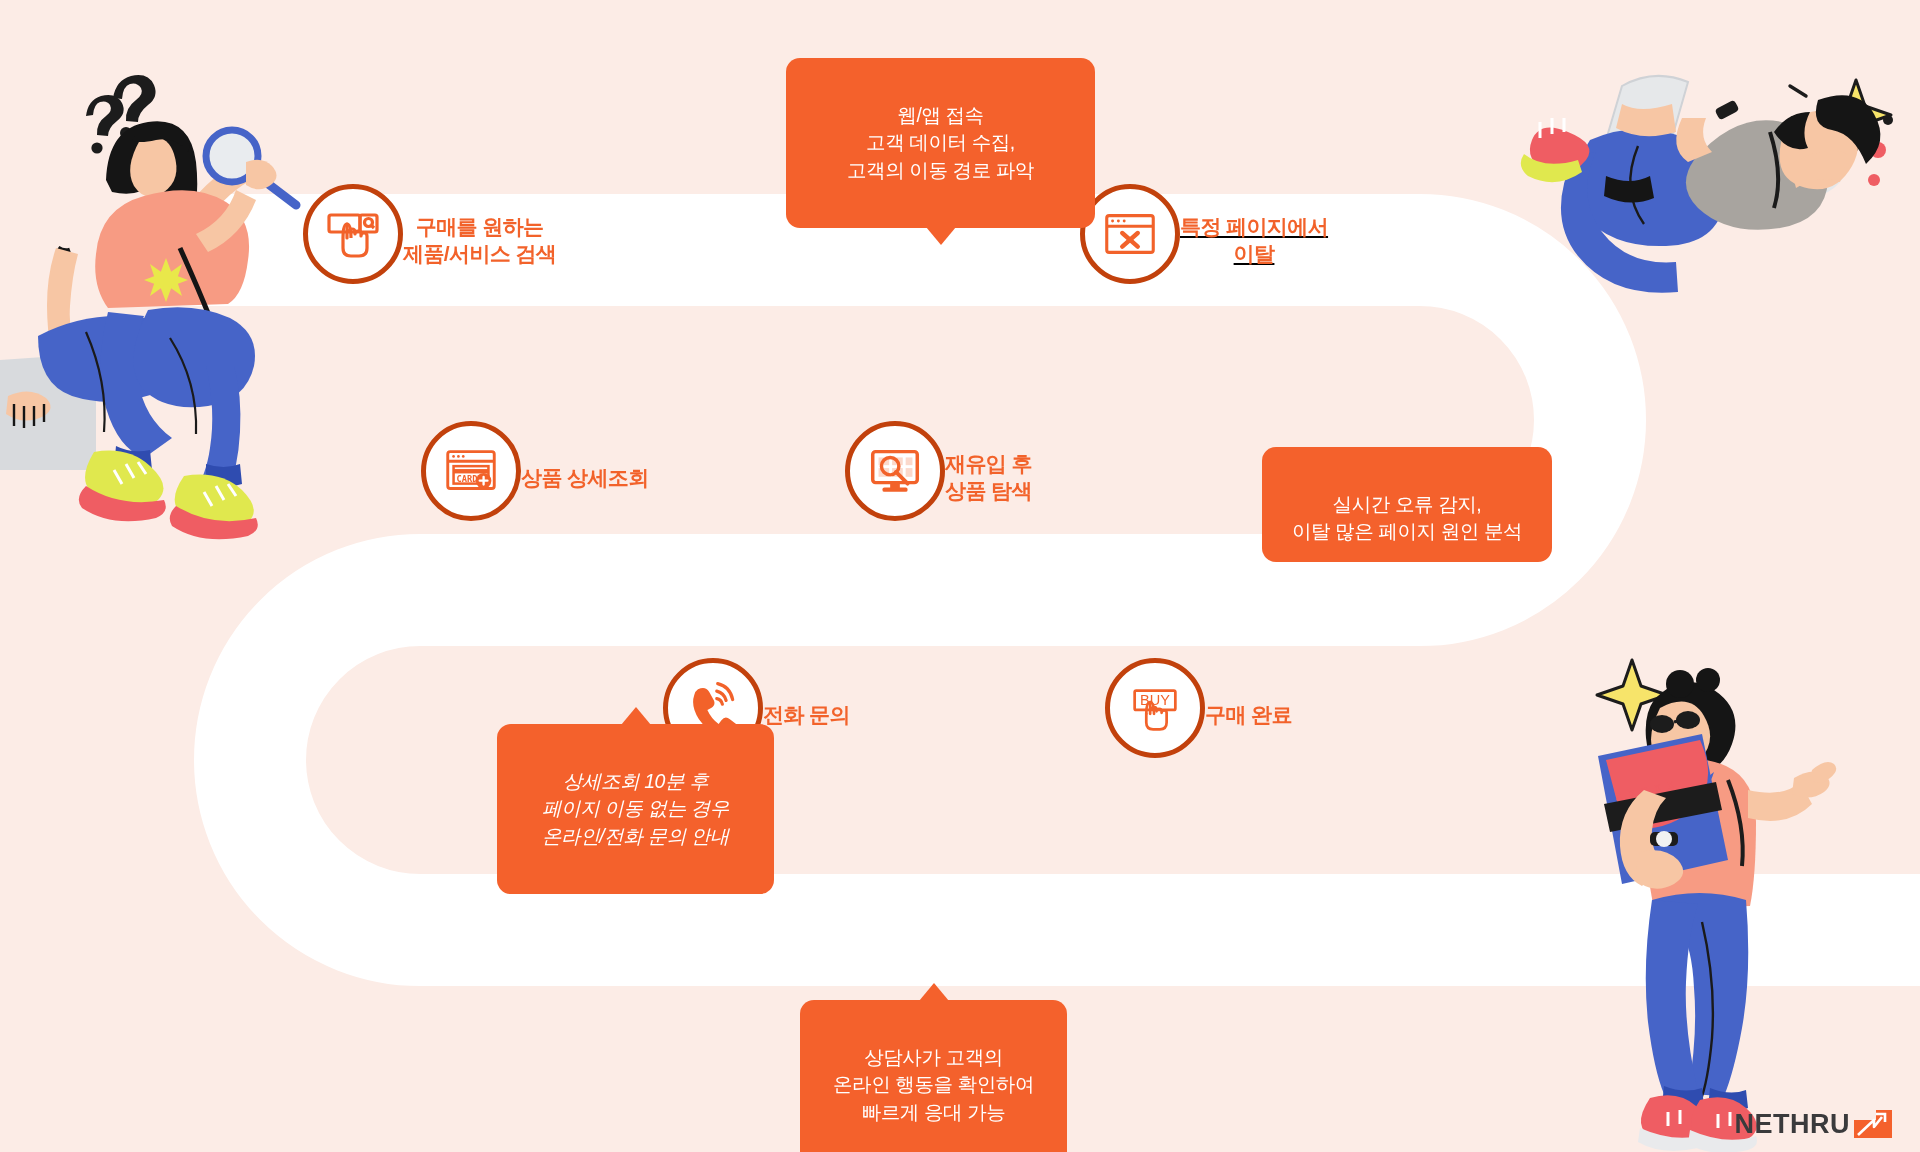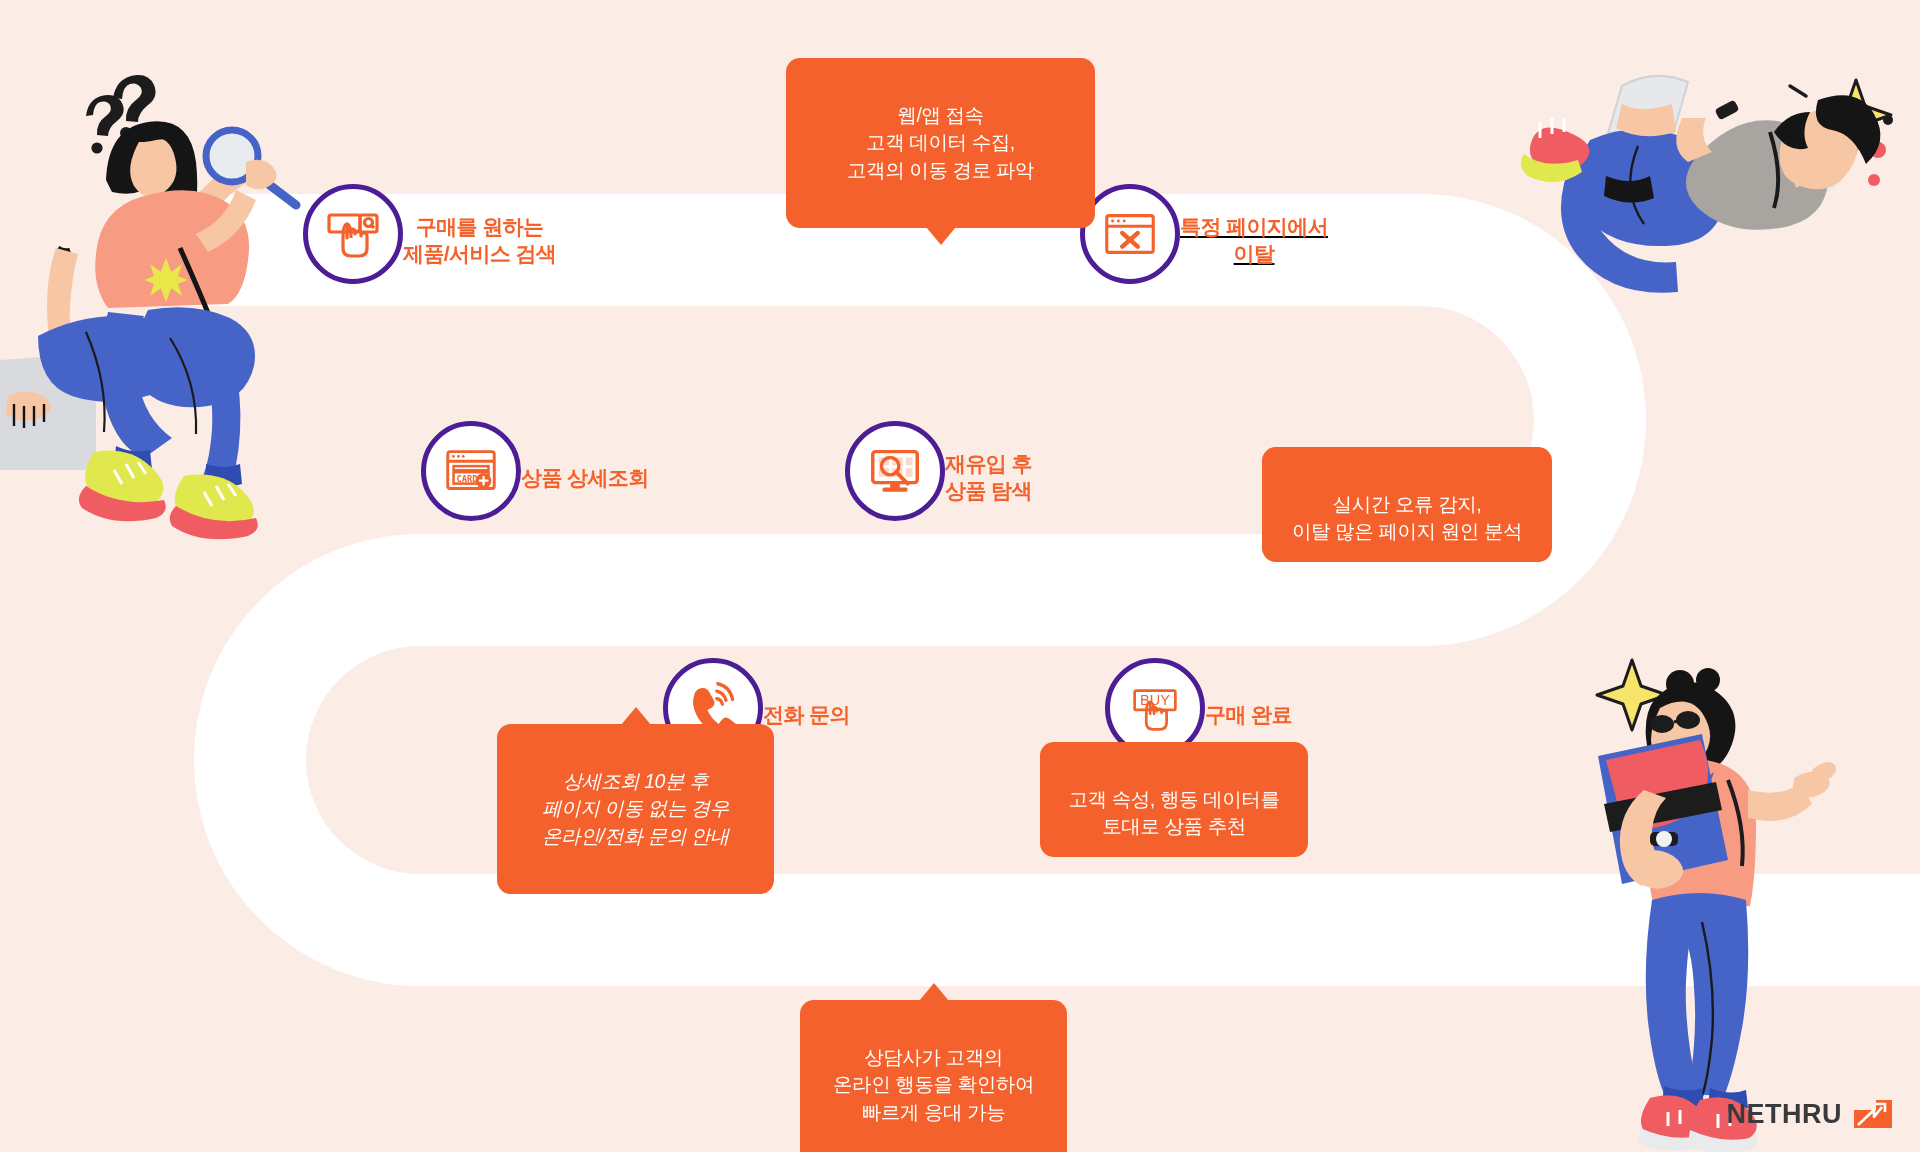--- a/index.html
+++ b/index.html
@@ -15,21 +15,21 @@
   #road{z-index:1}
   #chars{z-index:2}
   #nodes{z-index:4}
   #callouts{z-index:5}
   #brand{z-index:6}
 
   
   .node{position:absolute;display:flex;flex-direction:row;align-items:center;}
   .node-circle{
     width:100px;height:100px;border-radius:50%;
-    border:5px solid #4c1d95;background:#ffffff;
+    border:5px solid #c2410c;background:#ffffff;
     display:flex;align-items:center;justify-content:center;
     box-sizing:border-box;
   }
   .node-label{
     margin-top:14px;color:#f2622a;font-weight:bold;font-size:21px;
     line-height:1.28;text-align:center;white-space:pre-line;letter-spacing:-0.6px;
   }
 
   
   .callout{
@@ -44,21 +44,21 @@
     border-left:15px solid transparent;border-right:15px solid transparent;
     border-top:18px solid #f4612c;
   }
   .tail-up{
     left:50%;transform:translateX(-50%);top:-17px;
     border-left:15px solid transparent;border-right:15px solid transparent;
     border-bottom:18px solid #f4612c;
   }
 
   
-  #brand{position:absolute;right:26px;bottom:22px;display:flex;align-items:center;gap:10px;}
+  #brand{position:absolute;right:26px;bottom:12px;display:flex;align-items:center;gap:2px;}
   .brand-word{font-size:27px;font-weight:bold;color:#3a3a3c;letter-spacing:0.5px;}
 </style>
 </head>
 <body>
 
 <div id="stage">
 
   <svg class="layer" id="road" viewBox="0 0 1920 1152">
     <path d="M 150 250
              L 1420 250
@@ -362,24 +362,20 @@
 이탈 많은 페이지 원인 분석</span>
     </div>
 
     <div class="callout" style="left:497px;top:724px;width:277px;font-style:italic;">
       <span>상세조회 10분 후
 페이지 이동 없는 경우
 온라인/전화 문의 안내</span>
       <span class="tail tail-up"></span>
     </div>
 
-    <div class="callout" style="left:1040px;top:742px;width:268px;">
-      <span>고객 속성, 행동 데이터를
-토대로 상품 추천</span>
-    </div>
 
     <div class="callout" style="left:800px;top:1000px;width:267px;">
       <span>상담사가 고객의
 온라인 행동을 확인하여
 빠르게 응대 가능</span>
       <span class="tail tail-up"></span>
     </div>
   </div>
 
   <div id="brand">

